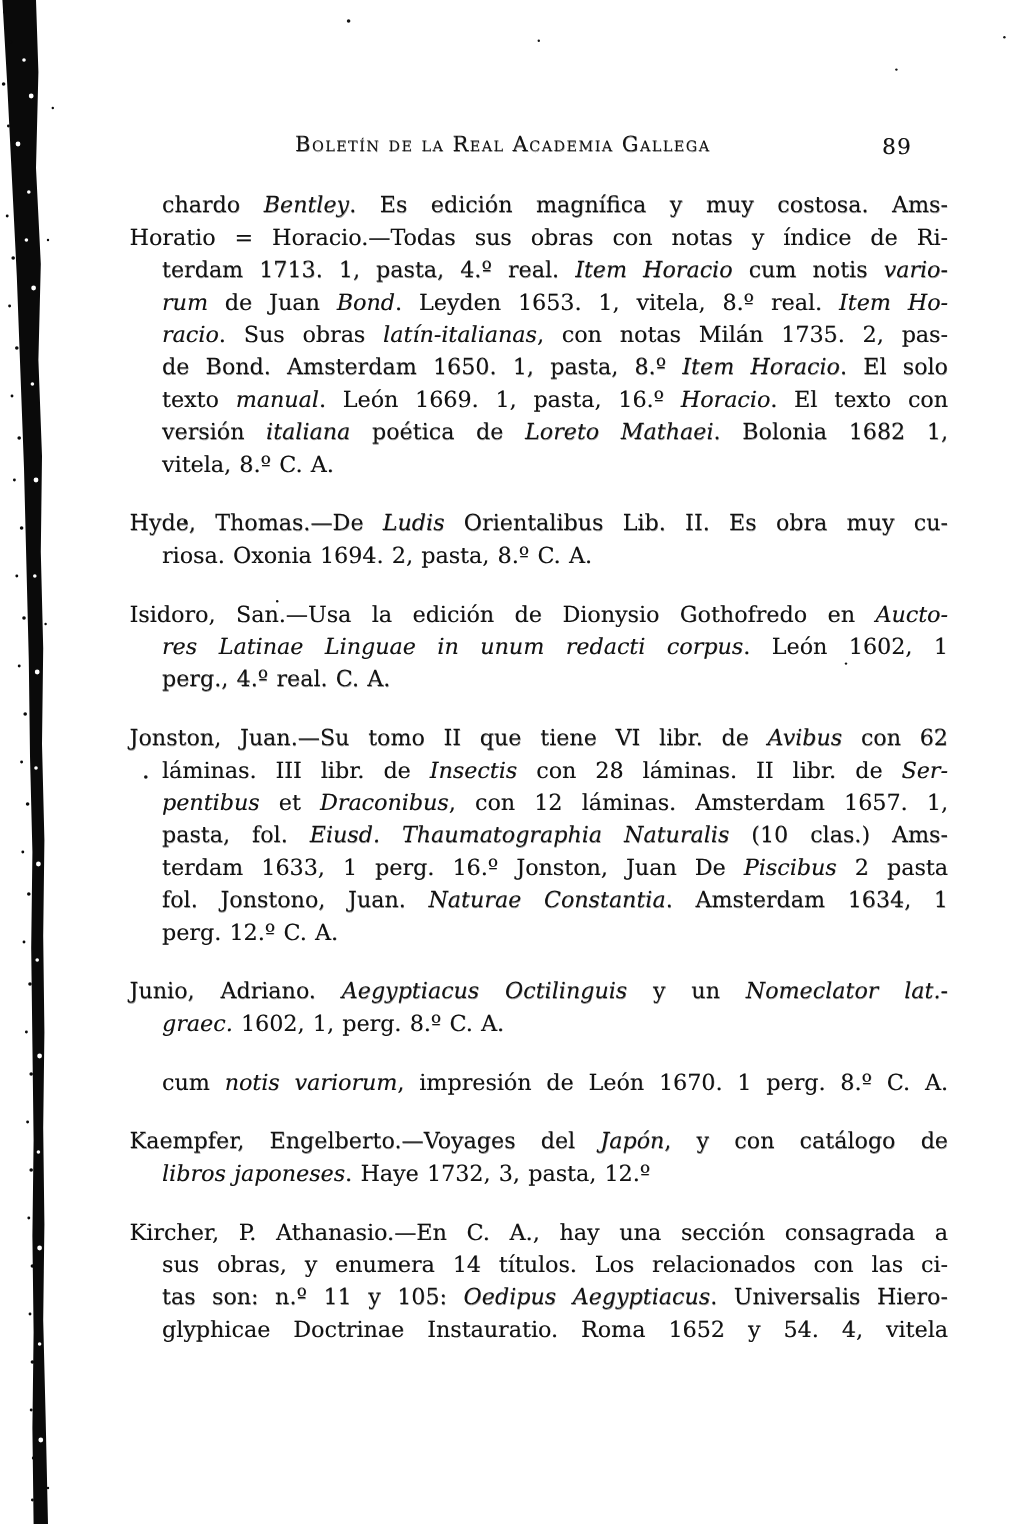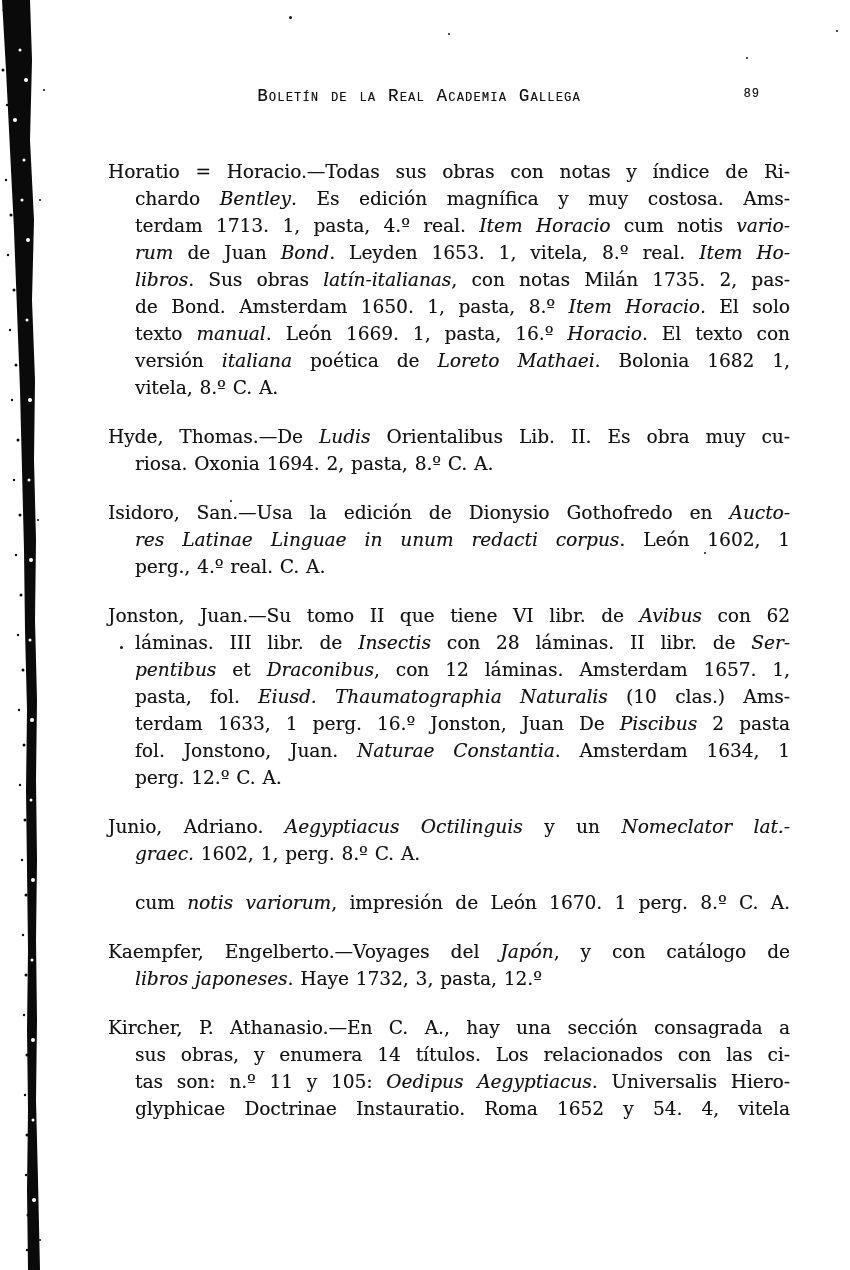--- a/index.html
+++ b/index.html
@@ -10,32 +10,32 @@
     overflow: hidden;
     font-family: "DejaVu Serif", "Liberation Serif", serif;
     color: #121212;
   }
 
   
   .binding { position: absolute; left: 0; top: 0; width: 60px; height: 1270px; }
 
   
   .header {
-    position: absolute; top: 86px; left: 108px; width: 682px; height: 26px; font-family: Liberation Mono, monospace;
+    position: absolute; top: 111px; left: 108px; width: 682px; height: 26px;
   }
   .header-title {
     display: block; text-align: center;
     font-variant: small-caps;
     font-size: 17.5px; letter-spacing: 1.2px;
     transform: translateX(-30px);
     text-shadow: 0.3px 0.3px 0 rgba(0,0,0,0.45);
   }
   .page-num {
     position: absolute; right: 30px; top: 1px;
-    font-size: 12px; letter-spacing: 1px;
+    font-size: 18px; letter-spacing: 1px;
     text-shadow: 0.3px 0.3px 0 rgba(0,0,0,0.45);
   }
 
   
   .content { position: absolute; left: 108px; width: 682px; top: 158px; }
   .entry { margin: 0 0 22px 0; }
   .line {
     height: 27px; line-height: 27px;
     font-size: 18.5px;
     word-spacing: 1px;
@@ -134,25 +134,25 @@
 <div class="speck" style="left:120px;top:646px;width:3px;height:3px"></div>
 <div class="speck" style="left:836px;top:30px;width:2px;height:2px"></div>
 
 <div class="header">
   <span class="header-title">Boletín de la Real Academia Gallega</span>
   <span class="page-num">89</span>
 </div>
 
 <div class="content">
     <div class="entry">
+      <div class="line"><span>chardo </span><span class="it">Bentley</span><span>. Es edición magnífica y muy costosa. Ams-</span></div>
       <div class="line first"><span>Horatio = Horacio.—Todas sus obras con notas y índice de Ri-</span></div>
-      <div class="line"><span>chardo </span><span class="it">Bentley</span><span>. Es edición magnífica y muy costosa. Ams-</span></div>
       <div class="line"><span>terdam 1713. 1, pasta, 4.º real. </span><span class="it">Item Horacio</span><span> cum notis </span><span class="it">vario-</span></div>
       <div class="line"><span class="it">rum</span><span> de Juan </span><span class="it">Bond</span><span>. Leyden 1653. 1, vitela, 8.º real. </span><span class="it">Item Ho-</span></div>
-      <div class="line"><span class="it">libros</span><span>. Sus obras </span><span class="it">latín-italianas</span><span>, con notas Milán 1735. 2, pas-</span></div>
+      <div class="line"><span class="it">racio</span><span>. Sus obras </span><span class="it">latín-italianas</span><span>, con notas Milán 1735. 2, pas-</span></div>
       <div class="line"><span>de Bond. Amsterdam 1650. 1, pasta, 8.º </span><span class="it">Item Horacio</span><span>. El solo</span></div>
       <div class="line"><span>texto </span><span class="it">manual</span><span>. León 1669. 1, pasta, 16.º </span><span class="it">Horacio</span><span>. El texto con</span></div>
       <div class="line"><span>versión </span><span class="it">italiana</span><span> poética de </span><span class="it">Loreto Mathaei</span><span>. Bolonia 1682 1,</span></div>
       <div class="line nojust"><span>vitela, 8.º C. A.</span></div>
     </div>
     <div class="entry">
       <div class="line first"><span>Hyde, Thomas.—De </span><span class="it">Ludis</span><span> Orientalibus Lib. II. Es obra muy cu-</span></div>
       <div class="line nojust"><span>riosa. Oxonia 1694. 2, pasta, 8.º C. A.</span></div>
     </div>
     <div class="entry">

